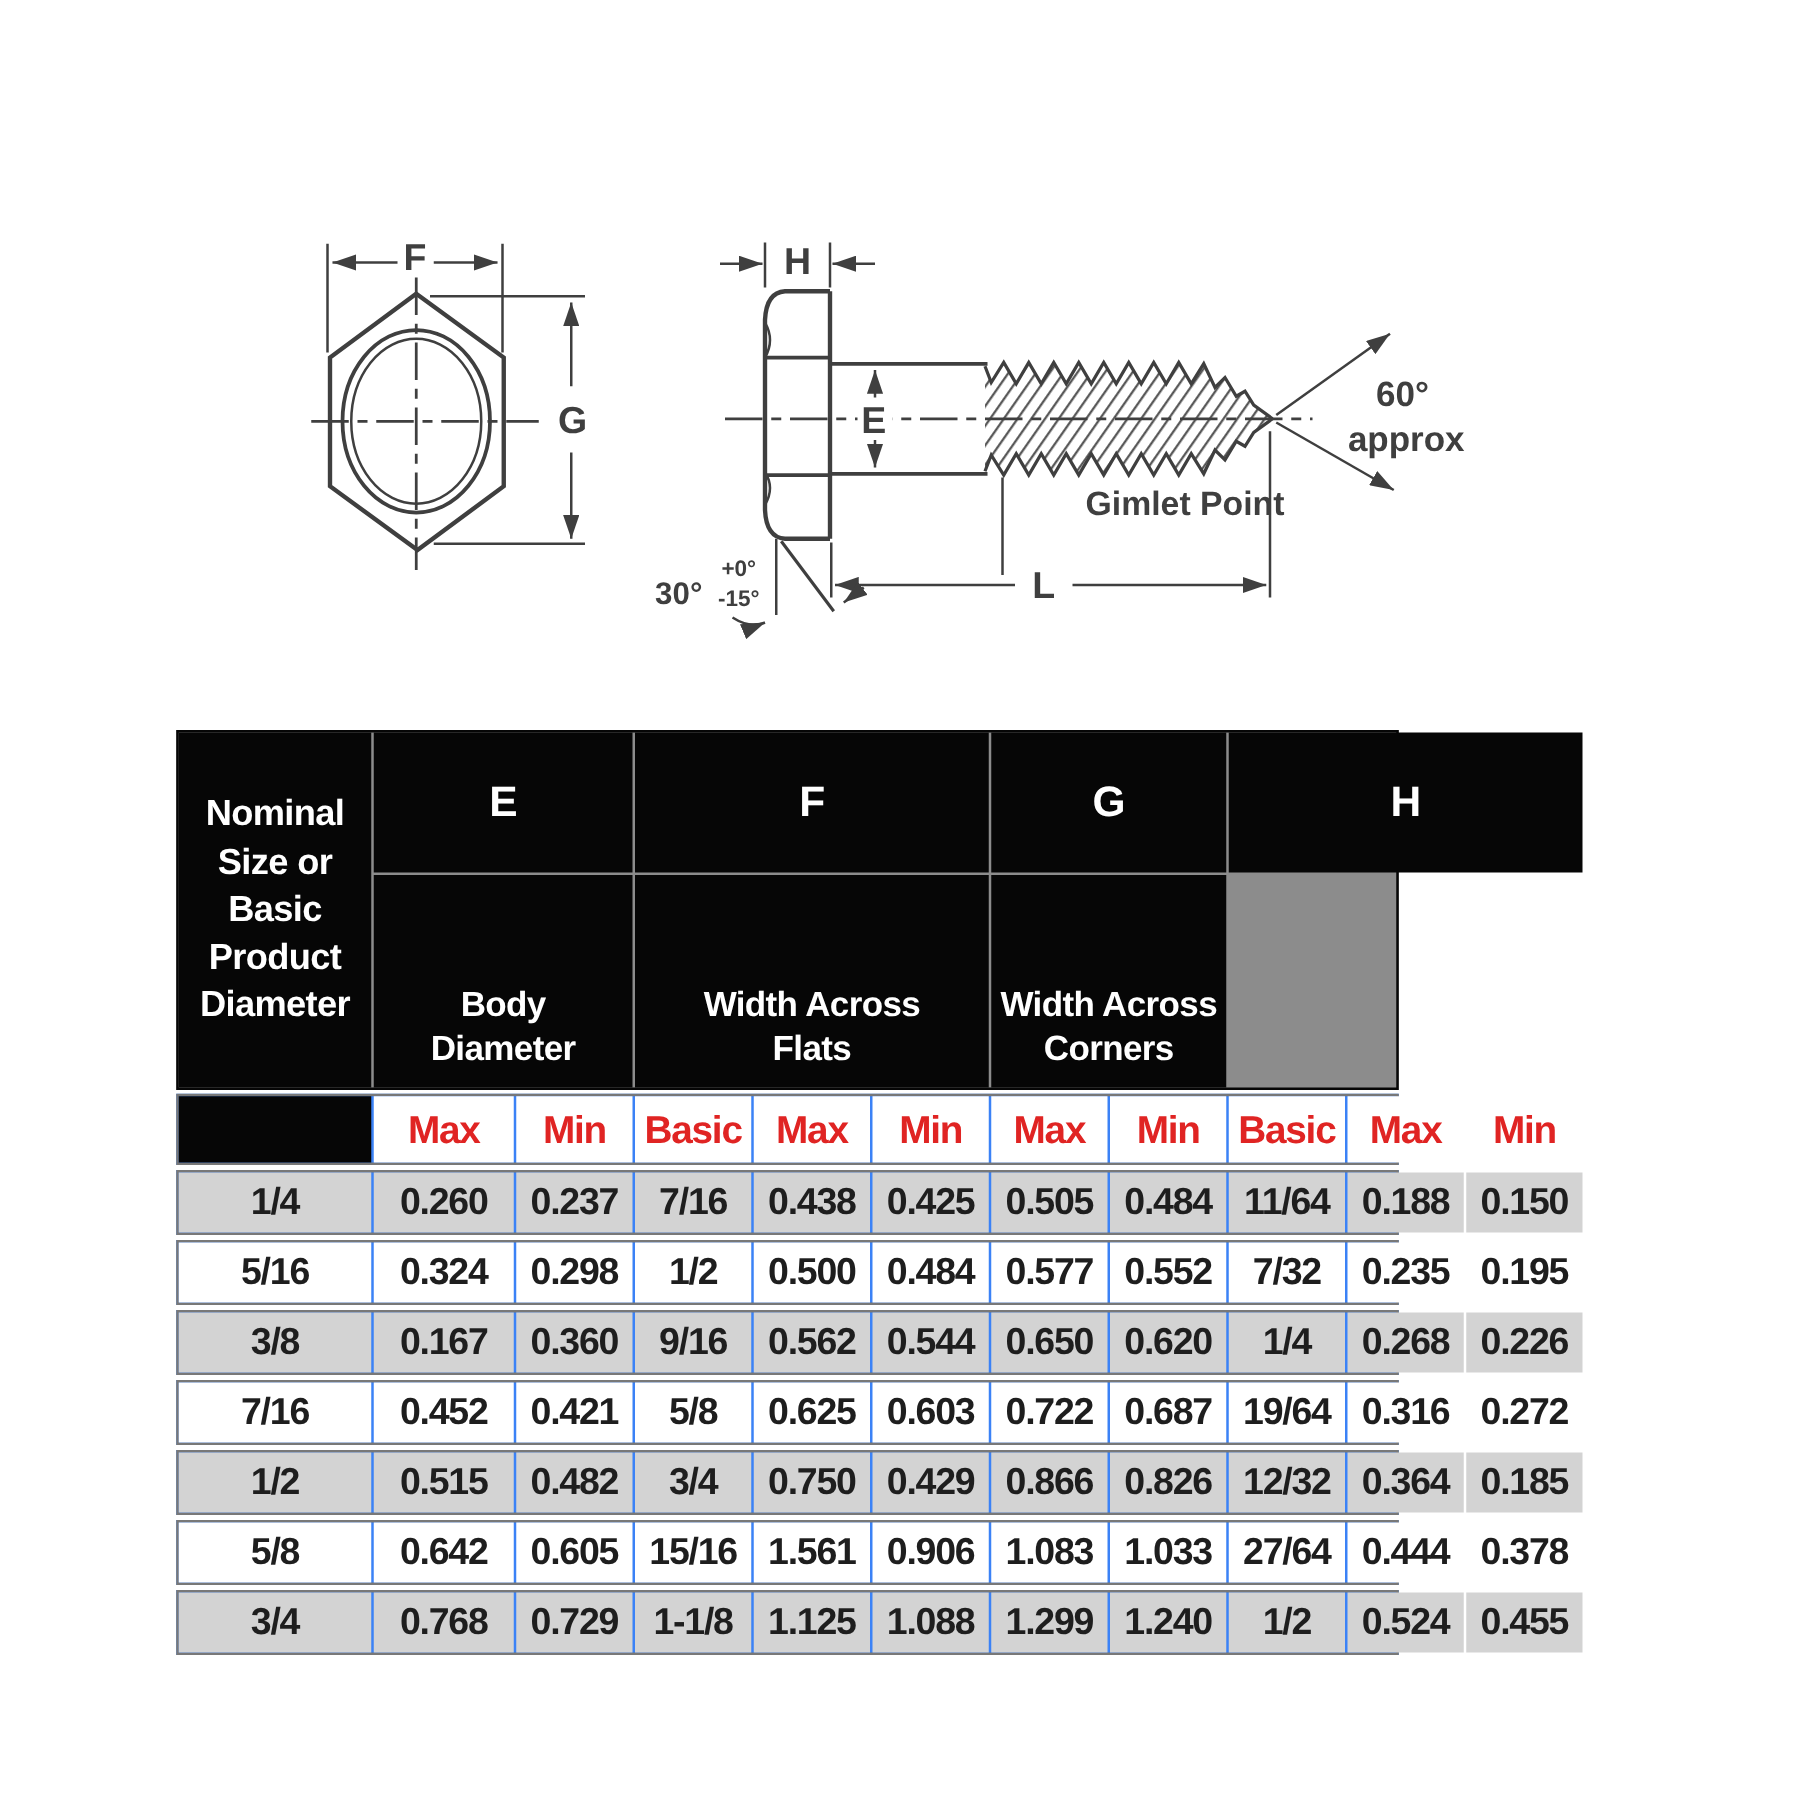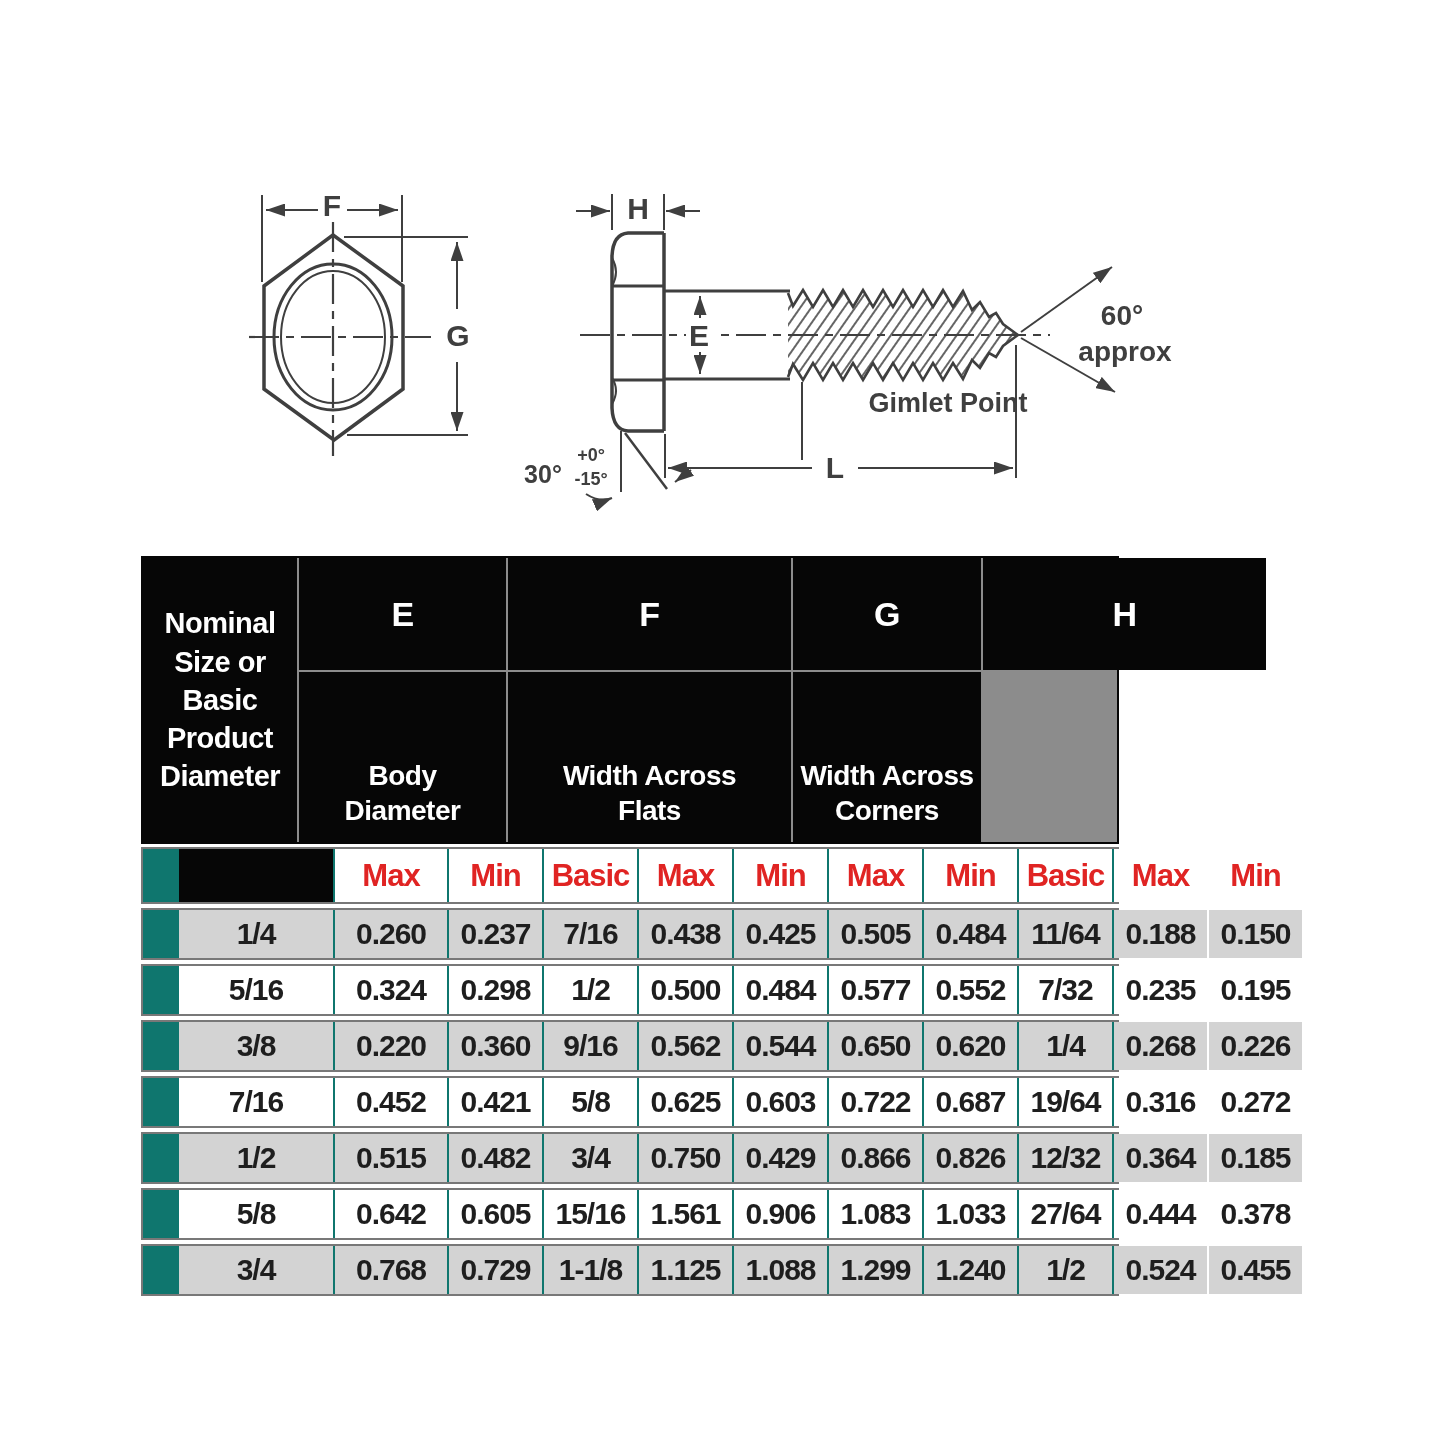--- a/index.html
+++ b/index.html
@@ -1,32 +1,32 @@
 <!DOCTYPE html>
 <html><head>
 <meta charset="utf-8">
 <style>
   html,body{margin:0;padding:0;background:#fff;}
   .canvas{position:relative;width:1445px;height:1445px;background:#ffffff;overflow:hidden;
           font-family:"Liberation Sans", sans-serif;}
   .diagram-svg{position:absolute;left:0;top:0;}
   svg text{font-family:"Liberation Sans", sans-serif;fill:#3f3f3f;}
 
-  .dim-table{position:absolute;left:141px;top:556px;width:978px;}
+  .dim-table{position:absolute;left:141px;top:584px;width:978px;}
   .tgrid{display:grid;grid-template-columns:154px 112px repeat(9,93px);gap:2px;}
   .thead{background:#8c8c8c;border:2px solid #060606;grid-template-rows:112px 170px;margin-bottom:3px;}
   .hc{background:#060606;color:#ffffff;font-weight:700;display:flex;align-items:center;justify-content:center;
       text-align:center;letter-spacing:-0.5px;}
   .hc.corner{grid-column:1;grid-row:1/3;white-space:pre-line;font-size:29px;line-height:1.32;}
   .hc.letter{font-size:34px;}
   .hc.name{white-space:pre-line;font-size:28px;line-height:1.25;align-items:flex-end;padding-bottom:14px;}
   .gc-e{grid-column:2/4;} .gc-f{grid-column:4/7;} .gc-g{grid-column:7/9;} .gc-h{grid-column:9/12;}
   .r1{grid-row:1;} .r2{grid-row:2;}
 
-  .trow{background:#0f766e;border:2px solid #787878;margin-bottom:4px;padding-left:36px;}
+  .trow{background:#3b82f6;border:2px solid #787878;margin-bottom:4px;}
   .trow .c{background:#ffffff;display:flex;align-items:center;justify-content:center;
            font-weight:700;letter-spacing:-1px;color:#1e1e1e;}
   .redrow .c{height:53px;font-size:31px;color:#e02423;}
   .redrow .c.blackcell{background:#060606;}
   .datarow .c{height:48px;font-size:30px;}
   .datarow.alt .c{background:#d3d3d3;}
 </style>
 </head>
 <body>
 
@@ -171,21 +171,21 @@
       <div class="c">0.484</div>
       <div class="c">0.577</div>
       <div class="c">0.552</div>
       <div class="c">7/32</div>
       <div class="c">0.235</div>
       <div class="c">0.195</div>
     </div>
 
     <div class="tgrid trow datarow alt">
       <div class="c">3/8</div>
-      <div class="c">0.220</div>
+      <div class="c">0.167</div>
       <div class="c">0.360</div>
       <div class="c">9/16</div>
       <div class="c">0.562</div>
       <div class="c">0.544</div>
       <div class="c">0.650</div>
       <div class="c">0.620</div>
       <div class="c">1/4</div>
       <div class="c">0.268</div>
       <div class="c">0.226</div>
     </div>

